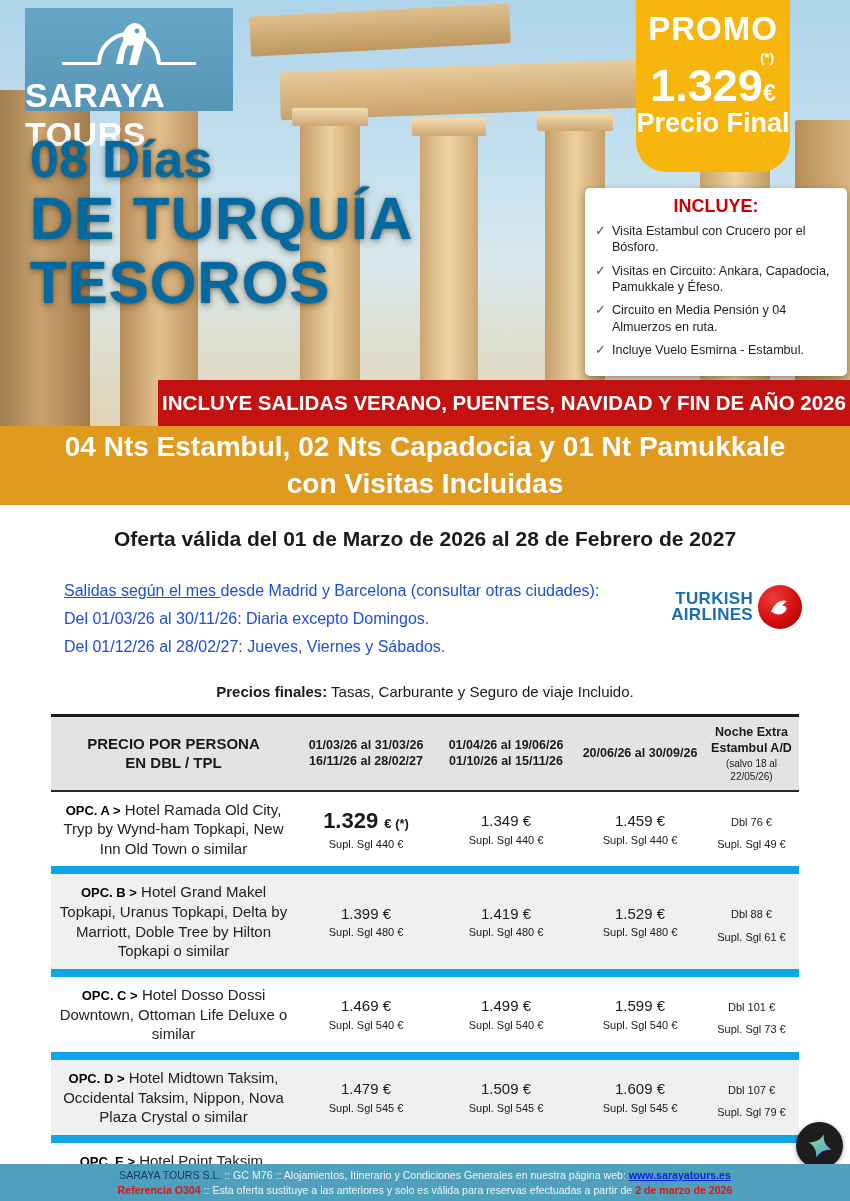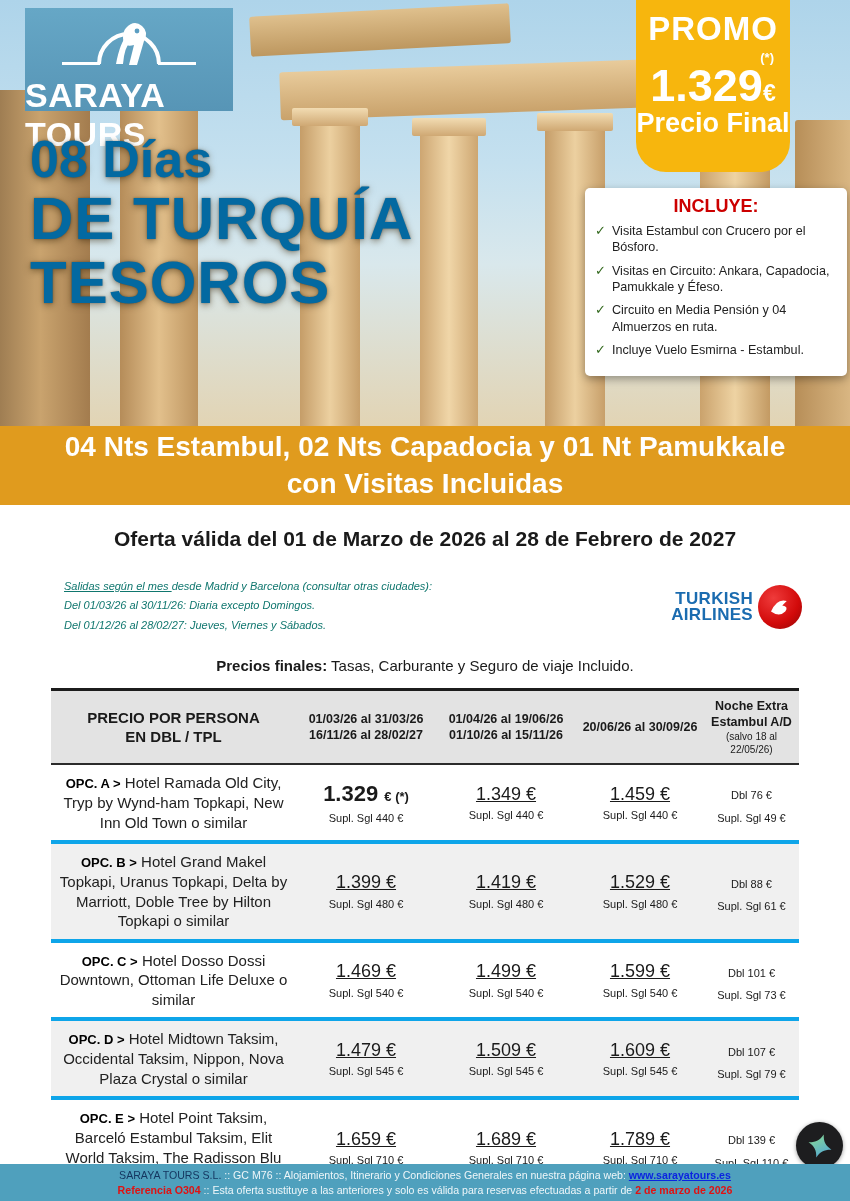--- a/index.html
+++ b/index.html
@@ -53,41 +53,41 @@
   .banner-orange{position:absolute;left:0;right:0;top:426px;height:79px;background:#e09b1e;color:#fff;
                  font-weight:bold;font-size:28px;text-align:center;display:flex;flex-direction:column;
                  justify-content:center;line-height:1.32;}
 
   
   .offer{padding-top:22px;text-align:center;}
   .offer-title{font-size:21px;font-weight:bold;}
   .offer-sub{font-size:14.5px;margin-top:6px;}
 
   .sales-row{display:flex;justify-content:space-between;align-items:flex-start;margin:26px 48px 0 64px;}
-  .salidas{font-size:11px;line-height:1.75;color:#0f766e;font-style:italic;}
+  .salidas{font-size:16px;line-height:1.75;color:#1d4ed8;}
   .salidas .und{text-decoration:underline;}
   .ta-logo{display:flex;align-items:center;margin-top:8px;}
   .ta-text{color:#1b6cb0;font-weight:bold;font-size:17px;line-height:.95;text-align:right;letter-spacing:.3px;}
   .ta-circle{width:44px;height:44px;border-radius:50%;margin-left:5px;
              background:radial-gradient(circle at 35% 30%,#ef3b3b,#d20a0a 60%,#8f0606);display:flex;align-items:center;justify-content:center;}
 
   .prices-line{text-align:center;font-size:15px;margin-top:22px;}
   .prices-line b{font-size:15px;}
 
   
   table.price{width:748px;margin:14px auto 0 auto;border-collapse:collapse;border-top:3px solid #1c1c1c;}
   table.price th{background:#e3e3e3;border-bottom:2px solid #2b2b2b;padding:7px 4px;font-size:12.5px;line-height:1.3;vertical-align:middle;}
   th .h-big{font-size:15px;}
   th .h-small{font-size:10px;font-weight:normal;}
   table.price td{padding:8px 6px;text-align:center;vertical-align:middle;font-size:15px;line-height:1.3;}
-  table.price tbody tr + tr{border-top:4px solid #0ea5e9;}
+  table.price tbody tr + tr{border-top:8px solid #0ea5e9;}
   table.price tbody tr:nth-child(even){background:#f0f0f0;}
   td.hotel{text-align:left;font-size:11.5px;line-height:1.4;color:#222;padding-left:10px;}
   td.hotel .opc{font-weight:bold;font-size:13px;color:#000;}
-  .p-main{font-size:18px;text-decoration:underline;}
+  .p-main{font-size:15px;}
   .p-big{font-size:22px;font-weight:bold;}
   .p-big .sfx{font-size:13px;}
   .p-supl{font-size:11px;margin-top:2px;}
   td.extra div{font-size:11px;margin-top:8px;}
 
   
   .footer{position:absolute;left:0;right:0;bottom:0;height:33px;background:#4fa0bd;text-align:center;
           font-size:10.6px;color:#eef6f9;padding-top:4px;box-sizing:content-box;line-height:1.45;}
   .f-brand{color:#14355f;font-weight:normal;}
   .f-link{color:#0b24e0;text-decoration:underline;font-weight:bold;cursor:pointer;}
@@ -157,20 +157,21 @@
       <div class="inc-item">
         <span class="inc-check">✓</span>
         <span>Circuito en Media Pensión y 04 Almuerzos en ruta.</span>
       </div>
       <div class="inc-item">
         <span class="inc-check">✓</span>
         <span>Incluye Vuelo Esmirna - Estambul.</span>
       </div>
     </div>
 
+    <div class="banner-red">INCLUYE SALIDAS VERANO, PUENTES, NAVIDAD Y FIN DE AÑO 2026</div>
     <div class="banner-orange">
       <div>04 Nts Estambul, 02 Nts Capadocia y 01 Nt Pamukkale</div>
       <div>con Visitas Incluidas</div>
     </div>
   </div>
 
   <div class="offer">
     <div class="offer-title">Oferta válida del 01 de Marzo de 2026 al 28 de Febrero de 2027</div>
   </div>
 

